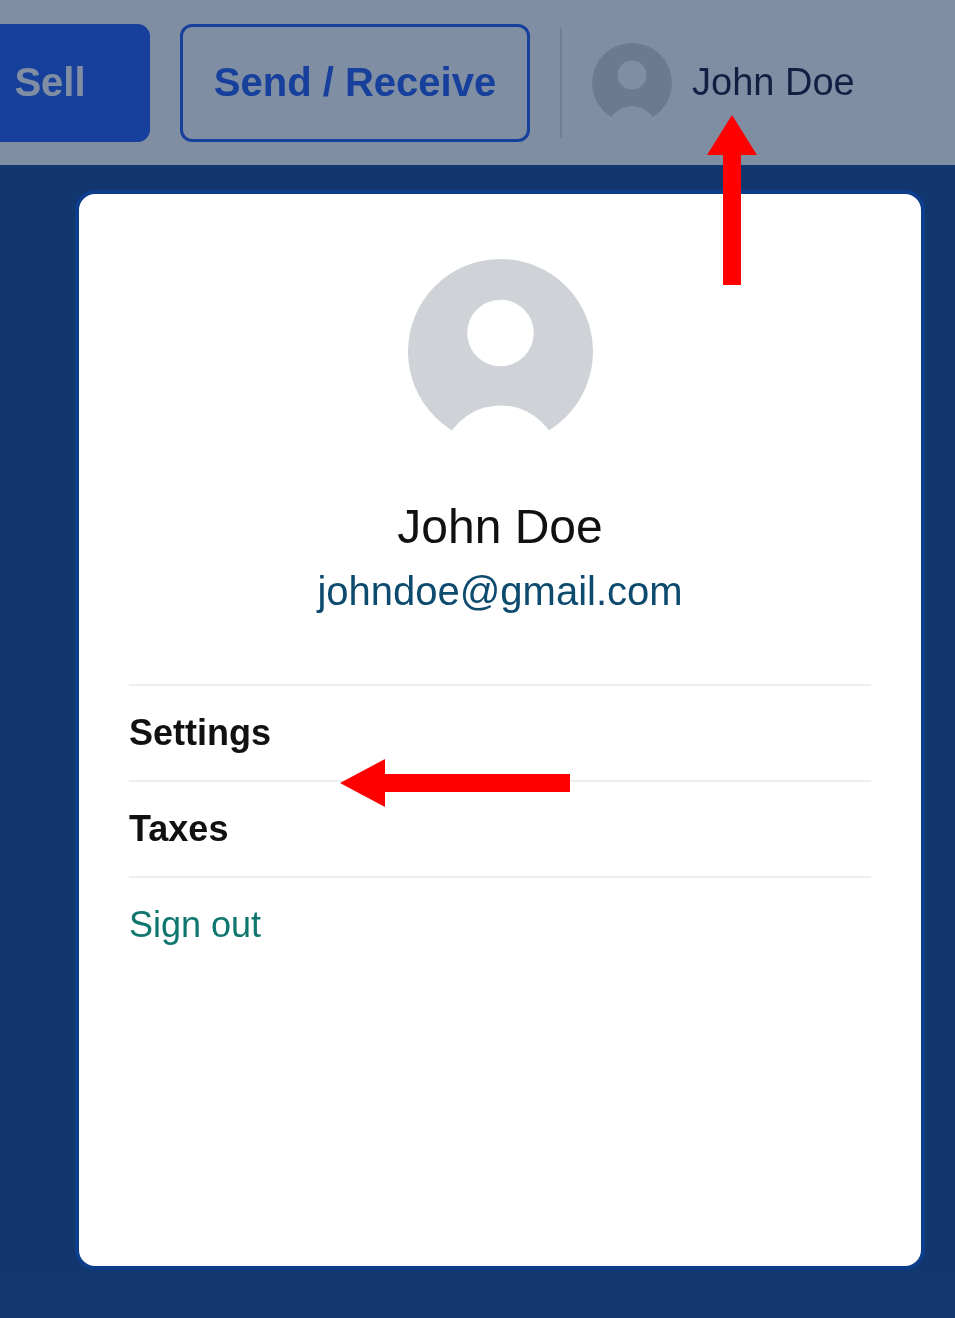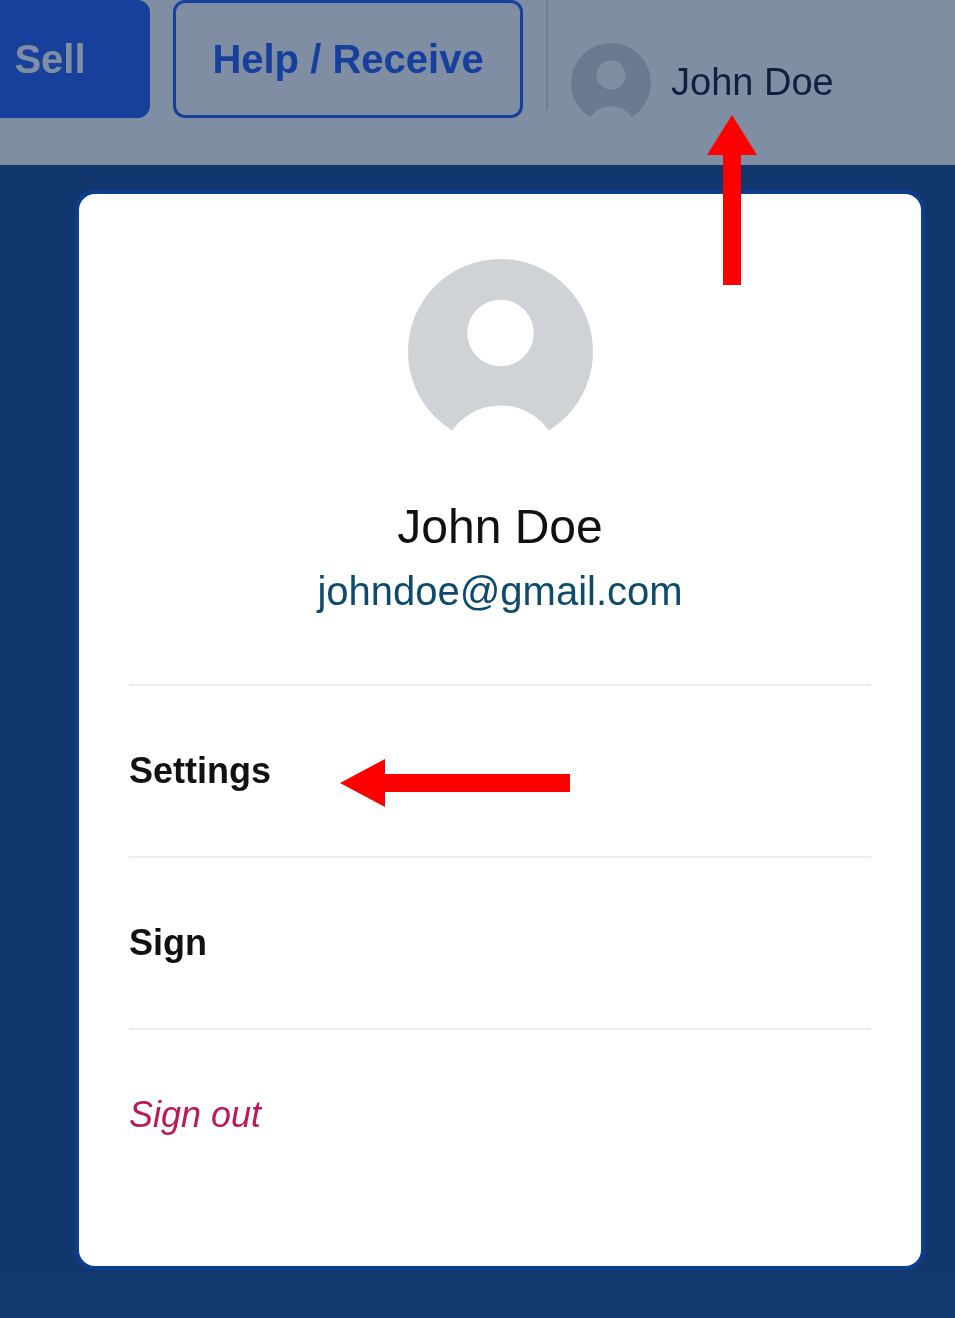--- a/index.html
+++ b/index.html
@@ -1,20 +1,20 @@
 <!DOCTYPE html>
 <html><head>
   <meta charset="utf-8">
   <style>
     * { box-sizing: border-box; margin: 0; padding: 0; }
     html, body { width: 955px; height: 1318px; overflow: hidden; font-family: -apple-system, BlinkMacSystemFont, "Segoe UI", Helvetica, Arial, sans-serif; }
     .canvas { position: relative; width: 955px; height: 1318px; background: #0d3e8c; }
 
     
-    .topbar { position: absolute; left: 0; top: 0; width: 100%; height: 165px; background: #ffffff; display: flex; padding: 0 30px; gap: 23px; }
+    .topbar { position: absolute; left: 0; top: 0; width: 100%; height: 165px; background: #ffffff; display: flex; align-items: center; padding: 0 30px; gap: 30px; }
 
     .btn-primary { background: #1652f0; color: #ffffff; border: 1px solid #1652f0; border-radius: 12px; height: 118px; font-size: 40px; font-weight: 600; display: flex; align-items: center; justify-content: center; padding: 0 10px 0 0; margin-left: -70px; width: 190px; cursor: pointer; }
 
     .btn-secondary { background: #ffffff; color: #1652f0; border: 3px solid #1652f0; border-radius: 12px; height: 118px; font-size: 40px; font-weight: 600; display: flex; align-items: center; justify-content: center; flex: 0 0 350px; cursor: pointer; }
 
     .vsep { width: 2px; height: 110px; background: #d9dbdd; }
 
     .profile-trigger { display: flex; align-items: center; gap: 20px; cursor: pointer; }
     .avatar-small { width: 80px; height: 80px; }
     .profile-name { font-size: 38px; color: #0a0a28; font-weight: 500; }
@@ -24,40 +24,40 @@
 
     
     .card { position: absolute; left: 75px; top: 190px; width: 850px; height: 1080px; background: #ffffff; border: 4px solid #0d3e8c; border-radius: 20px; padding: 65px 50px 0 50px; display: flex; flex-direction: column; align-items: stretch; }
 
     .card-profile { display: flex; flex-direction: column; align-items: center; margin-bottom: 70px; }
     .avatar-large { width: 185px; height: 185px; margin-bottom: 55px; }
     .card-name { font-size: 48px; font-weight: 500; color: #111; margin-bottom: 15px; }
     .card-email { font-size: 40px; color: #0c4a6e; }
 
     .menu { display: flex; flex-direction: column; }
-    .menu-item { position: relative; border-top: 2px solid #eceff1; padding: 64px 0; font-size: 36px; font-weight: 600; color: #111; cursor: pointer; display: flex; align-items: center; }
-    .menu-item.signout { color: #be185d; font-weight: 500; font-style: italic; }
+    .menu-item { position: relative; border-top: 2px solid #eceff1; padding: 26px 0; font-size: 36px; font-weight: 600; color: #111; cursor: pointer; display: flex; align-items: center; }
+    .menu-item.signout { color: #0f766e; font-weight: 500; }
 
     
     .arrow-up { position: absolute; left: 697px; top: 115px; pointer-events: none; z-index: 10; }
     .arrow-left { position: absolute; left: 340px; top: 753px; pointer-events: none; z-index: 10; }
 
     .avatar-svg { display: block; }
   </style>
 </head>
 <body>
 
 <div class="canvas">
 
   <div class="topbar">
     <div class="btn-primary">
       <span>Sell</span>
     </div>
     <div class="btn-secondary">
-      <span>Help / Receive</span>
+      <span>Send / Receive</span>
     </div>
     <div class="vsep"></div>
     <div class="profile-trigger">
       <svg class="avatar-small avatar-svg" viewBox="0 0 100 100">
         <circle cx="50" cy="50" r="50" fill="#cfd3d7"></circle>
         <circle cx="50" cy="40" r="18" fill="#ffffff"></circle>
         <path d="M20 100 A32 32 0 0 1 80 100 Z" fill="#ffffff"></path>
       </svg>
       <span class="profile-name">John Doe</span>
     </div>
@@ -74,21 +74,21 @@
       </svg>
       <div class="card-name">John Doe</div>
       <div class="card-email">johndoe@gmail.com</div>
     </div>
 
     <div class="menu">
       <div class="menu-item">
         <span>Settings</span>
       </div>
       <div class="menu-item">
-        <span>Sign</span>
+        <span>Taxes</span>
       </div>
       <div class="menu-item signout">
         <span>Sign out</span>
       </div>
     </div>
   </div>
 
   <svg class="arrow-up" width="70" height="170">
     <polygon points="35,0 60,40 44,40 44,170 26,170 26,40 10,40" fill="#ff0000"></polygon>
   </svg>

